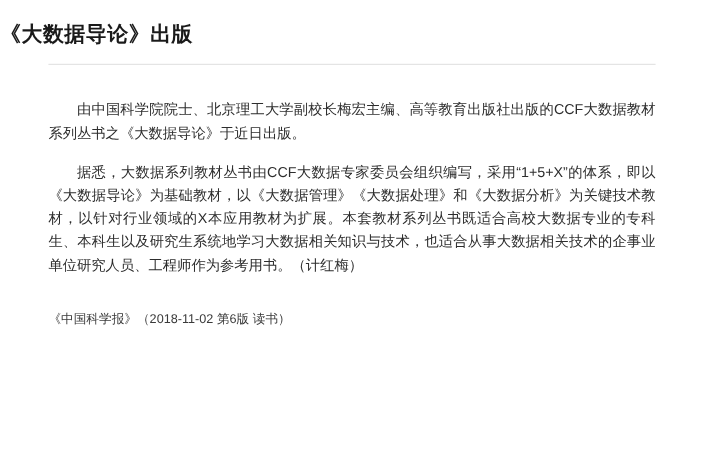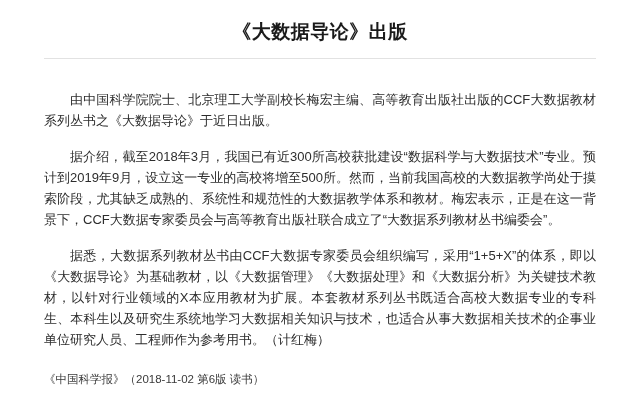--- a/index.html
+++ b/index.html
@@ -15,21 +15,21 @@
     overflow: hidden;
   }
   .page {
     position: relative;
     width: 640px;
     height: 416px;
     box-sizing: border-box;
     padding: 0;
   }
   .title {
-    text-align: center;
+    text-align: left;
     font-size: 19px;
     font-weight: bold;
     color: #1a1a1a;
     letter-spacing: 0.5px;
     margin: 18px 0 0 0;
     line-height: 28px;
     font-family: "Liberation Serif", serif;
   }
   .body-area {
     margin: 30px 44px 0 44px;
@@ -45,39 +45,38 @@
     line-height: 21px;
     text-align: justify;
     text-indent: 2em;
     color: #2d2d2d;
     font-family: "Liberation Sans", sans-serif;
   }
   p.para:last-child {
     margin-bottom: 0;
   }
   .source {
-    margin: 19px 44px 0 44px;
+    margin: 30px 44px 0 44px;
     font-size: 11.5px;
     line-height: 20px;
     color: #3a3a3a;
   }
   .top-rule {
     margin-top: 12px;
   }
 </style>
 </head>
 <body>
 
 <div class="page">
 
   <h1 class="title">《大数据导论》出版</h1>
 
   <div class="rule top-rule"></div>
 
   <div class="body-area">
     <p class="para">由中国科学院院士、北京理工大学副校长梅宏主编、高等教育出版社出版的CCF大数据教材系列丛书之《大数据导论》于近日出版。</p>
-    <p class="para">据介绍，截至2018年3月，我国已有近300所高校获批建设“数据科学与大数据技术”专业。预计到2019年9月，设立这一专业的高校将增至500所。然而，当前我国高校的大数据教学尚处于摸索阶段，尤其缺乏成熟的、系统性和规范性的大数据教学体系和教材。梅宏表示，正是在这一背景下，CCF大数据专家委员会与高等教育出版社联合成立了“大数据系列教材丛书编委会”。</p>
     <p class="para">据悉，大数据系列教材丛书由CCF大数据专家委员会组织编写，采用“1+5+X”的体系，即以《大数据导论》为基础教材，以《大数据管理》《大数据处理》和《大数据分析》为关键技术教材，以针对行业领域的X本应用教材为扩展。本套教材系列丛书既适合高校大数据专业的专科生、本科生以及研究生系统地学习大数据相关知识与技术，也适合从事大数据相关技术的企事业单位研究人员、工程师作为参考用书。（计红梅）</p>
   </div>
 
   <div class="source">《中国科学报》（2018-11-02 第6版 读书）</div>
 
 </div>
 
 </body></html>

